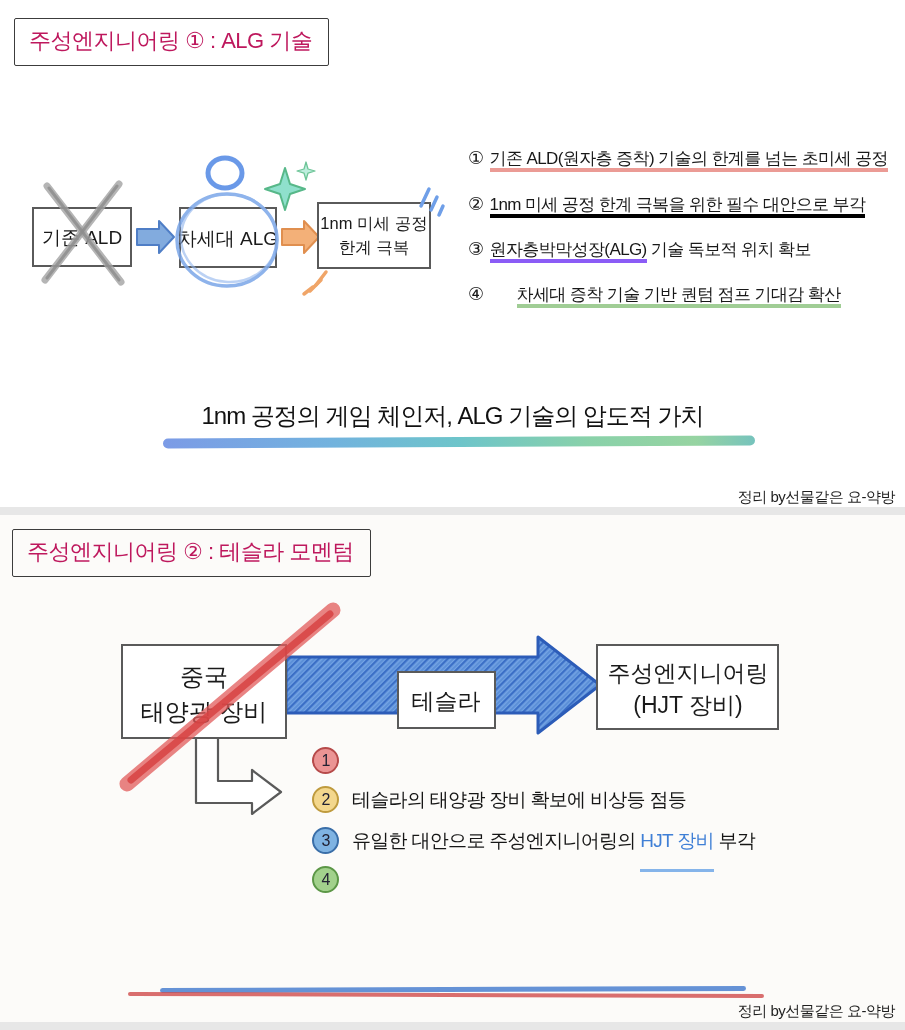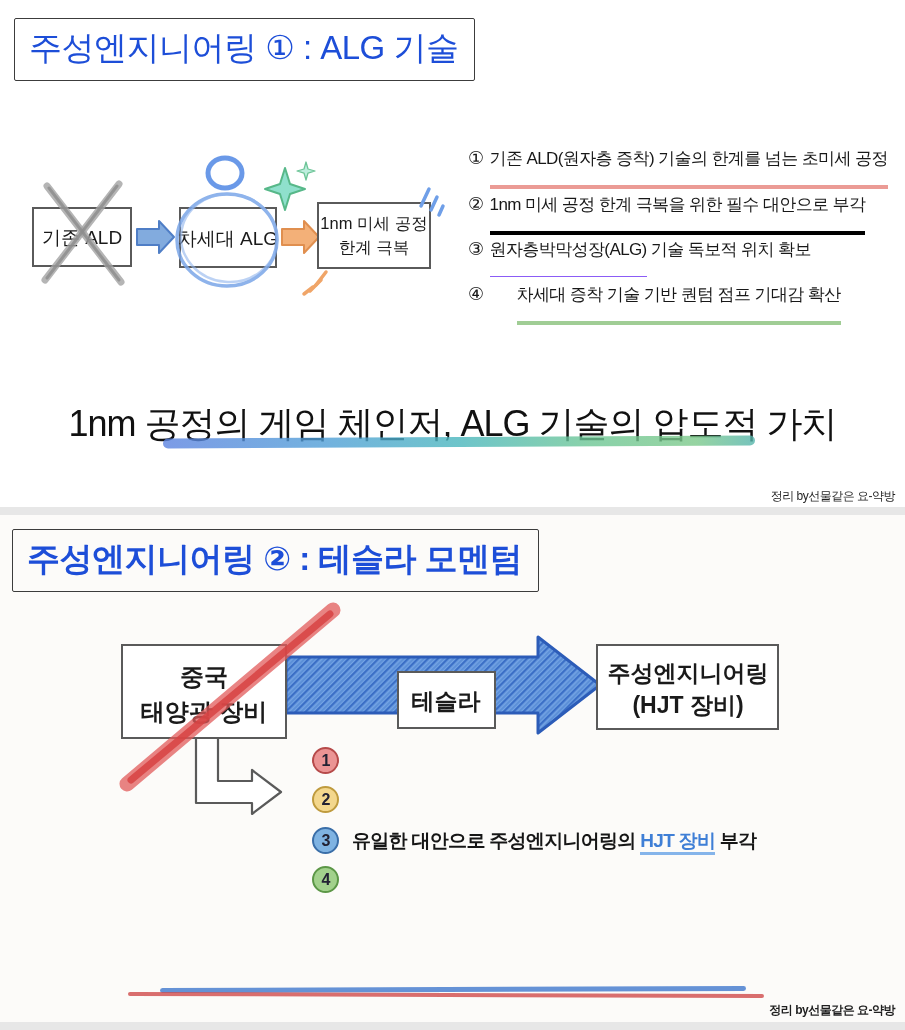--- a/index.html
+++ b/index.html
@@ -9,97 +9,97 @@
     font-family:"Liberation Sans","DejaVu Sans",sans-serif;
     background:#ffffff;
     color:#1c1c1c;
     overflow:hidden;
   }
   .panel { position:absolute; left:0; width:905px; }
   #panel1 { top:0; height:507px; background:#ffffff; }
   .h-band { position:absolute; left:0; width:905px; height:8px; background:#e7e7e7; }
   #divider-band { top:507px; }
   #bottom-band { top:1022px; }
-  #panel2 { top:515px; height:507px; background:#fcfbf9;font-weight:bold; }
+  #panel2 { top:515px; height:507px; background:#fcfbf9; }
 
   .title-box {
     position:absolute;
     border:1.6px solid #3c3c3c;
     border-radius:2px;
     padding:7px 16px 9px 14px;
-    font-size:33px;
+    font-size:22px;
     letter-spacing:-0.5px;
-    color:#1d4ed8;
+    color:#be185d;
     background:transparent;
     white-space:nowrap;
   }
   #panel1 .title-box { left:14px; top:18px; }
   #panel2 .title-box { left:12px; top:14px; }
 
   .diagram-svg { position:absolute; pointer-events:none; }
   #p1-svg { left:25px; top:140px; }
   #p2-svg { left:0; top:85px; }
   .box-rect { fill:#ffffff; stroke:#5a5a5a; stroke-width:2; }
   .box-text { fill:#1a1a1a; text-anchor:middle; font-family:"Liberation Sans","DejaVu Sans",sans-serif; }
 
   .p1-points { position:absolute; left:468px; top:0; width:437px; }
   .p1-item {
     position:absolute; left:0; white-space:nowrap;
     font-size:17px; letter-spacing:-0.6px; color:#181818;
   }
   .p1-marker { font-size:18px; margin-right:6px; }
-  .u { padding-bottom:17px; }
+  .u { padding-bottom:0; }
   .u-red   { border-bottom:4px solid #eb9b95; }
   .u-blue  { border-bottom:4px solid #000000; }
-  .u-blue2 { border-bottom:1px solid #8b5cf6; }
+  .u-blue2 { border-bottom:4px solid #8b5cf6; }
   .u-green { border-bottom:4px solid #a0cd95;margin-left:27px; }
 
   .headline {
     position:absolute; left:0; width:905px; text-align:center;
-    font-size:36px; letter-spacing:-1px; color:#111; white-space:nowrap;
+    font-size:24px; letter-spacing:-1px; color:#111; white-space:nowrap;
   }
   #headline1 { top:400px; }
   #headline1-bar {
     position:absolute; left:163px; top:437px; width:592px; height:10px;
     border-radius:6px; opacity:.8;
     background:linear-gradient(90deg,#5b82e0 0%,#4f9fd6 28%,#49b6bd 50%,#6cc694 72%,#7cc98a 90%,#54b4ac 100%);
     transform:rotate(-0.3deg);
   }
   #headline2 { top:438px; }
   #headline2-bar-blue {
     position:absolute; left:160px; top:472px; width:586px; height:4.5px;
     background:#4a7fd0; border-radius:3px; opacity:.85; transform:rotate(-0.2deg);
   }
   #headline2-bar-red {
     position:absolute; left:128px; top:478px; width:636px; height:4px;
     background:#cf4b4b; border-radius:3px; opacity:.8; transform:rotate(0.2deg);
   }
 
   .credit {
-    position:absolute; right:10px; font-size:12px; letter-spacing:-0.5px; color:#1f1f1f;
+    position:absolute; right:10px; font-size:15px; letter-spacing:-0.5px; color:#1f1f1f;
   }
   #credit1 { top:488px; }
   #credit2 { top:487px; }
 
   .p2-points { position:absolute; left:312px; top:0; }
   .p2-item {
     position:absolute; left:0; display:flex; align-items:center;
     white-space:nowrap; font-size:19px; letter-spacing:-0.7px; color:#161616;
   }
   .num-badge {
     display:inline-flex; align-items:center; justify-content:center;
     width:27px; height:27px; border-radius:50%;
     font-size:16px; color:#223; margin-right:13px; flex:0 0 auto;
   }
   .badge-1 { background:#eb9494; border:2px solid #b64a4a; }
   .badge-2 { background:#f3d78d; border:2px solid #bf9b3e; }
   .badge-3 { background:#7fb3e2; border:2px solid #3a6ea8; }
   .badge-4 { background:#a2d18c; border:2px solid #5c9747; }
   .hjt {
-    color:#3f7fd6; border-bottom:3.5px solid #85b4ea; padding-bottom:1px;
+    color:#3f7fd6; border-bottom:3.5px solid #85b4ea; padding-bottom:18px;
   }
 </style>
 </head>
 <body>
 
 <section class="panel" id="panel1">
 
   <div class="title-box">주성엔지니어링 ① : ALG 기술</div>
 
   <svg id="p1-svg" class="diagram-svg" width="430" height="170" viewBox="0 0 430 170">
@@ -205,20 +205,21 @@
 
     <path d="M196,139 L196,203 L252,203 L252,214 L281,192 L252,170 L252,181 L218,181 L218,139" fill="#ffffff" stroke="#5a5a5a" stroke-width="2.2" stroke-linejoin="round"></path>
   </svg>
 
   <div class="p2-points">
     <div class="p2-item" style="top:232px">
       <span class="num-badge badge-1">1</span>
     </div>
     <div class="p2-item" style="top:271px">
       <span class="num-badge badge-2">2</span>
+      <span>테슬라의 태양광 장비 확보에 비상등 점등</span>
     </div>
     <div class="p2-item" style="top:312px">
       <span class="num-badge badge-3">3</span>
       <span><span>유일한 대안으로 주성엔지니어링의 </span><span class="hjt">HJT 장비</span><span> 부각</span></span>
     </div>
     <div class="p2-item" style="top:351px">
       <span class="num-badge badge-4">4</span>
     </div>
   </div>
 

